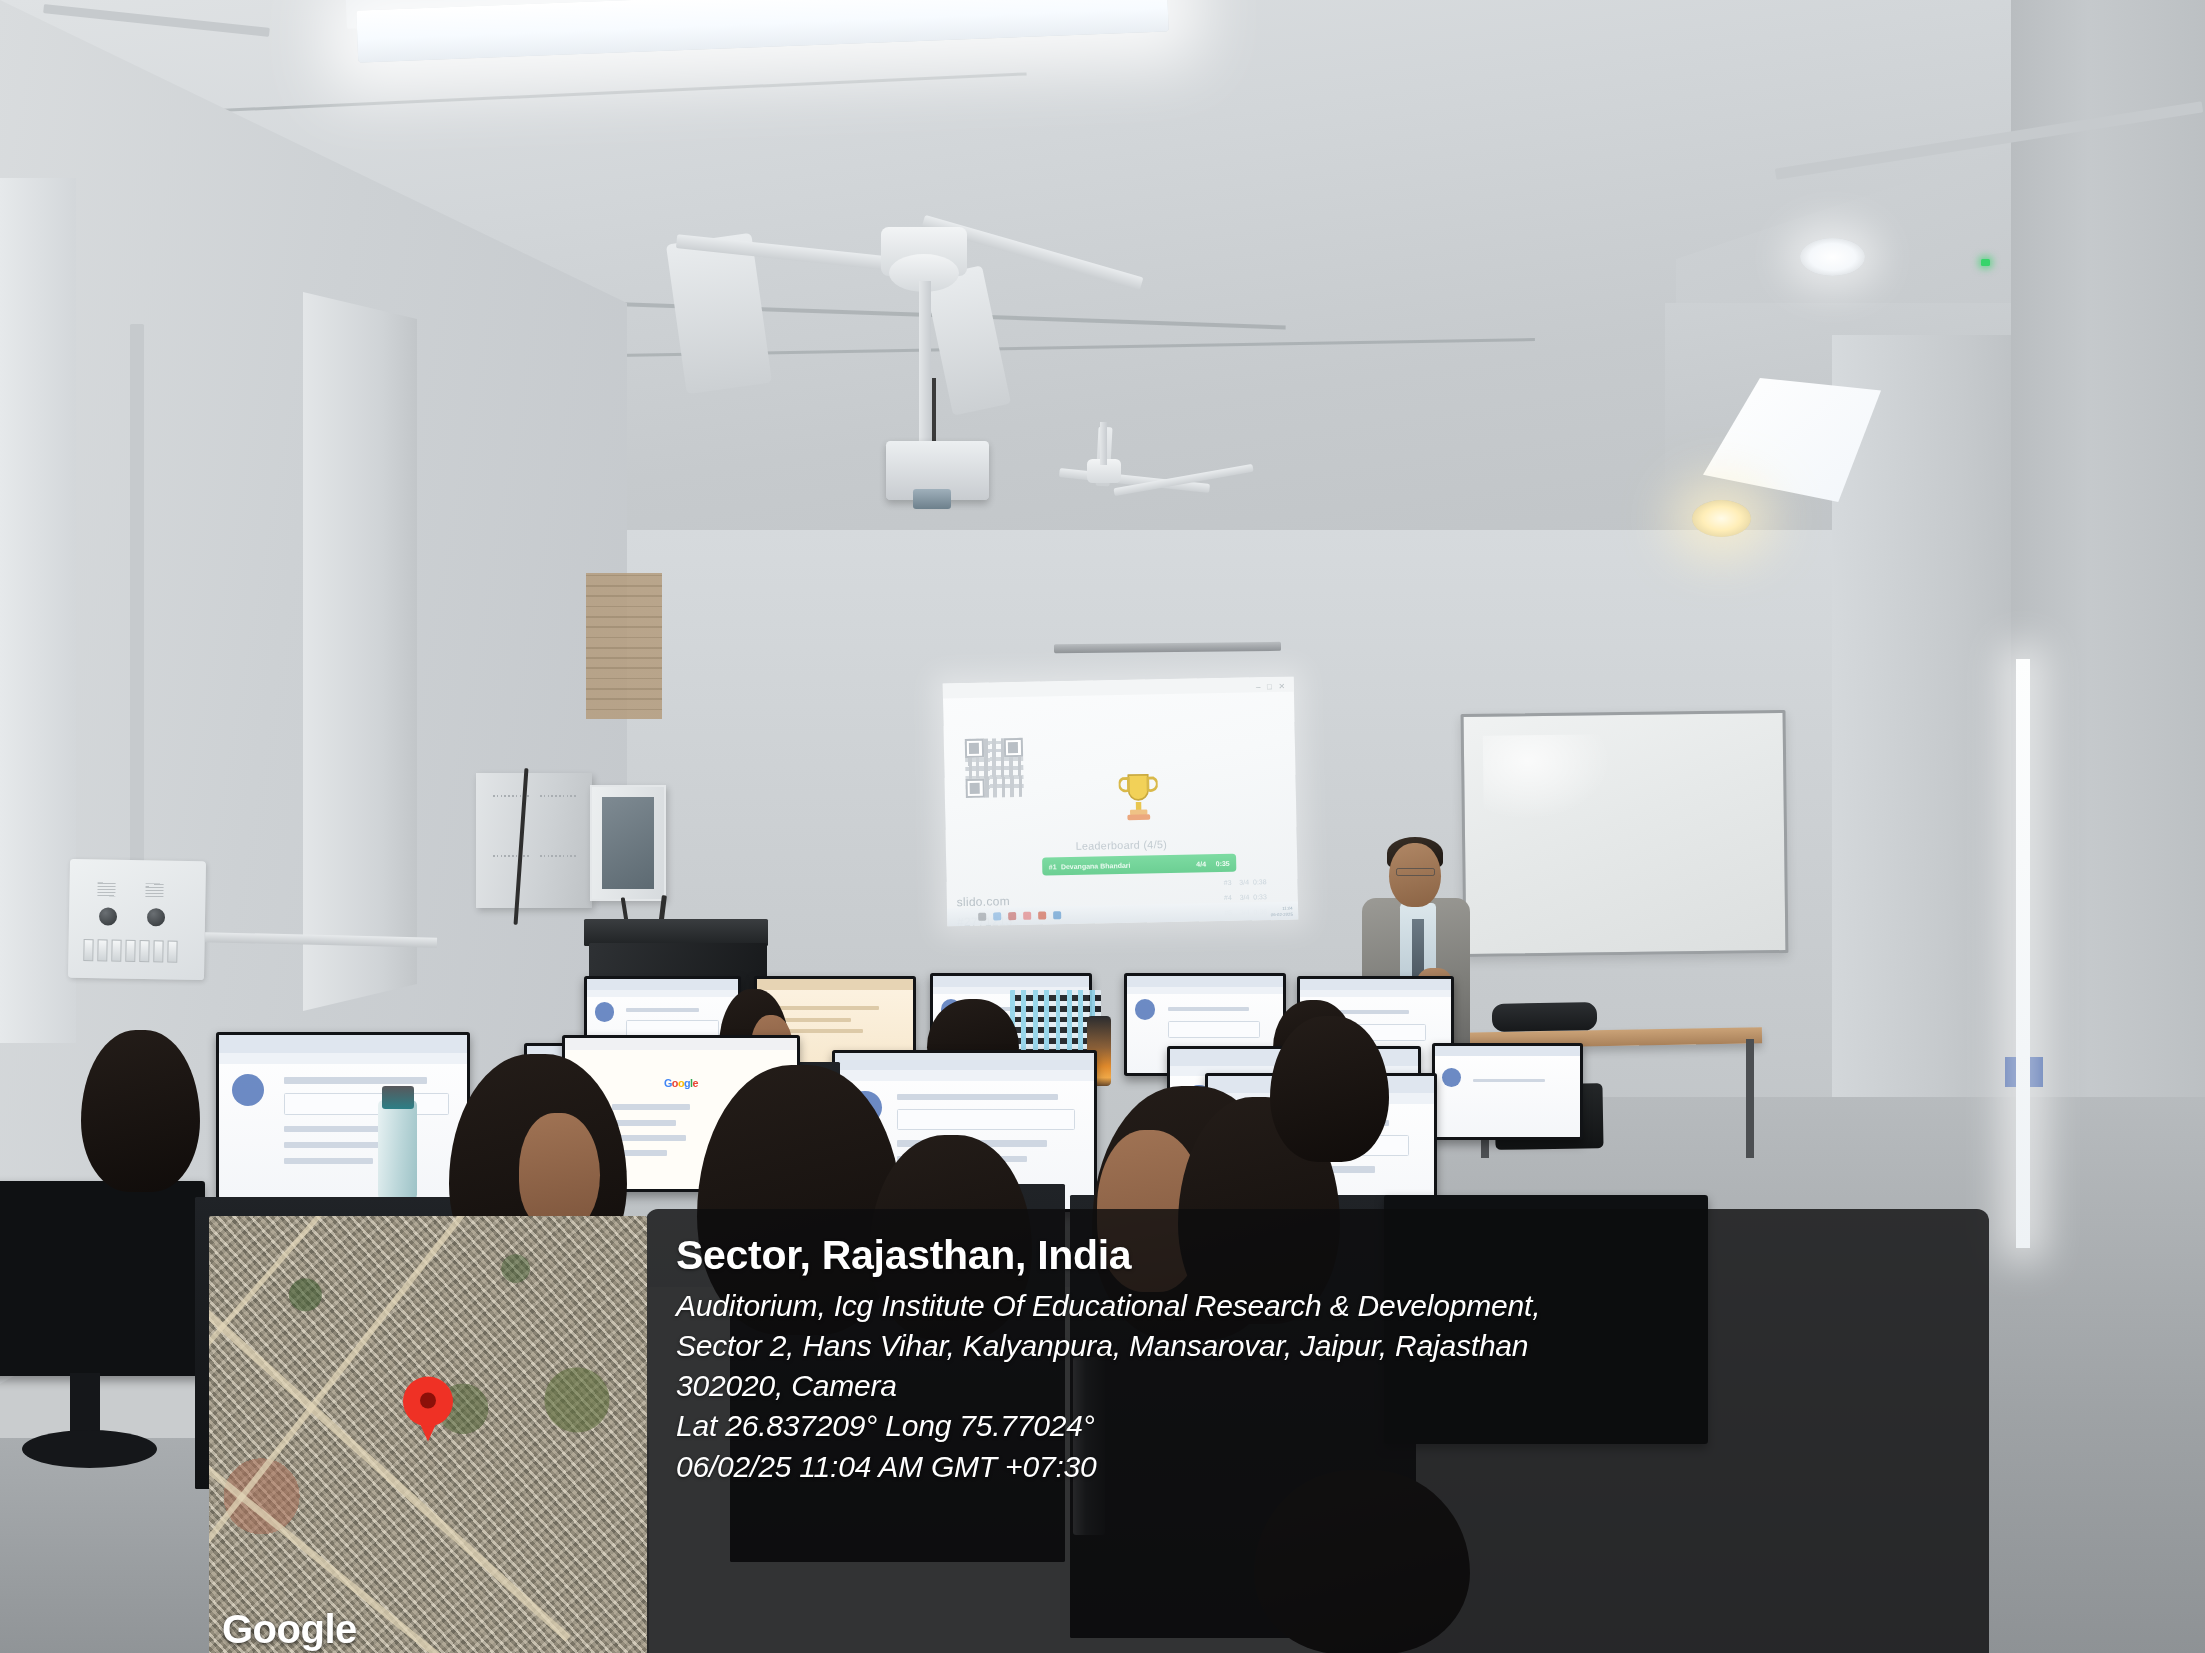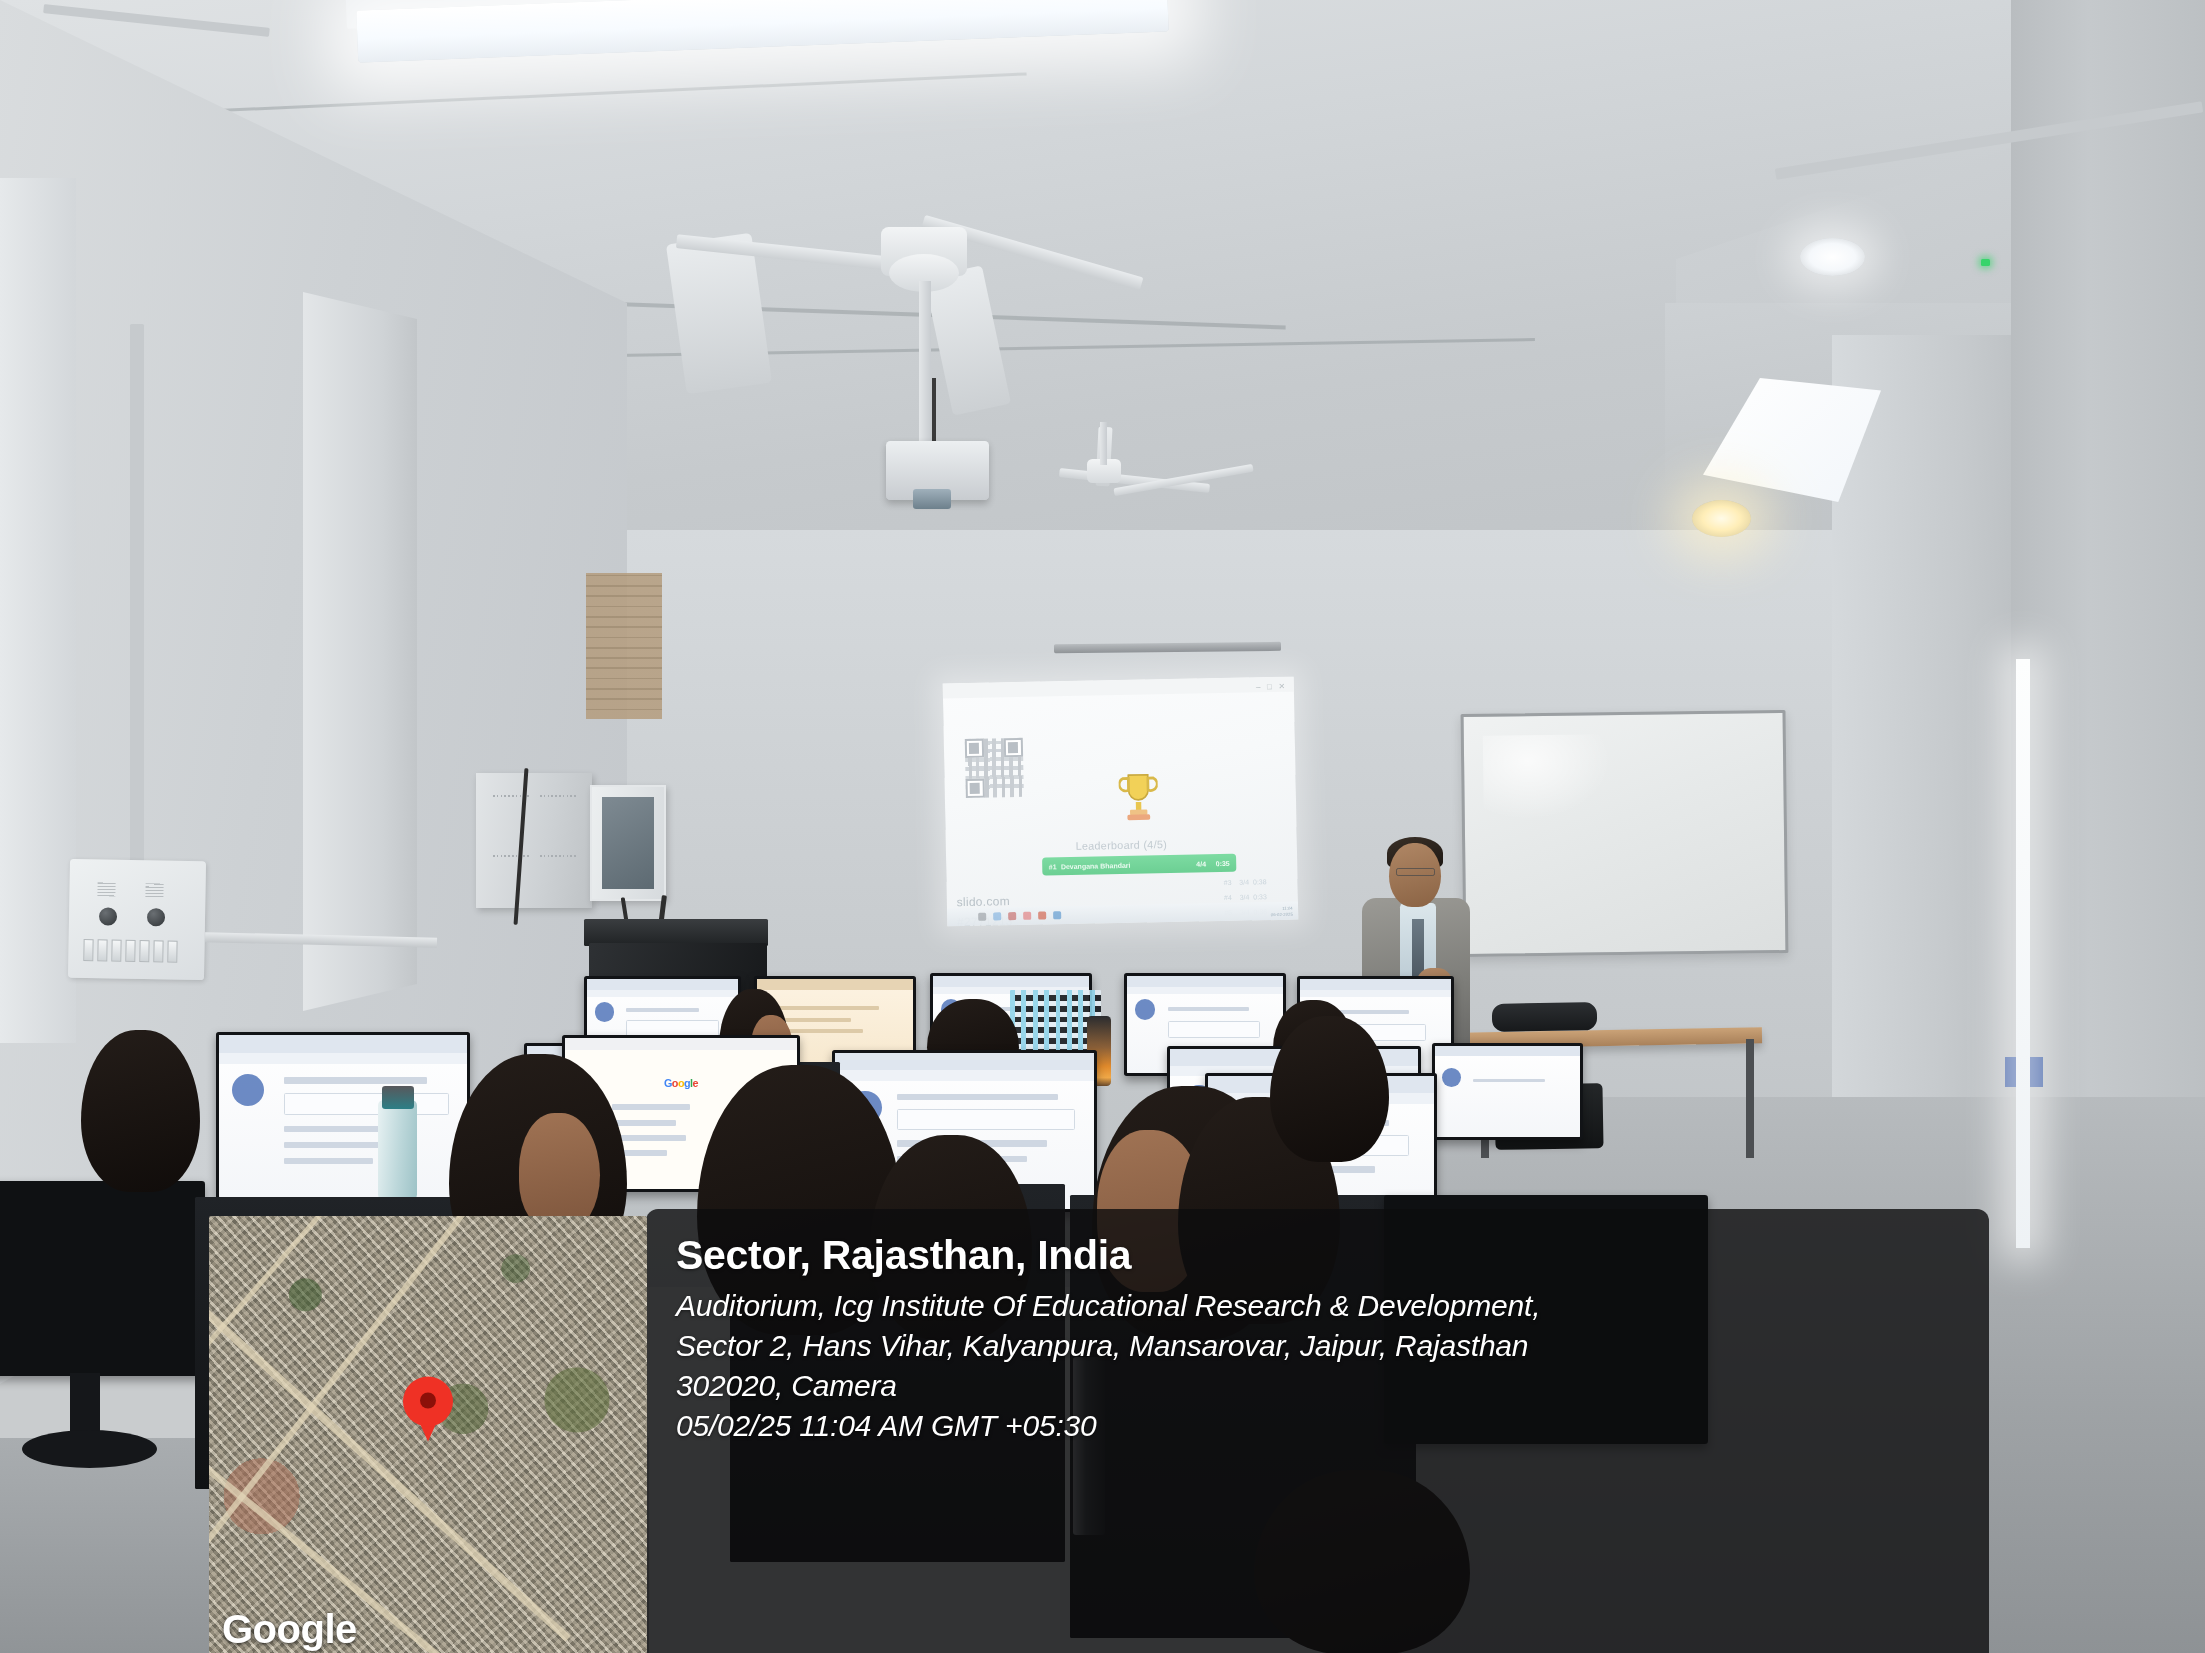--- a/index.html
+++ b/index.html
@@ -737,17 +737,18 @@
         <span class="hole"></span>
     </div>
     <div class="ov-gmark">Google</div>
   </div>
 
   <div class="ov-text">
     <div class="ov-title">Sector, Rajasthan, India</div>
     <div class="ov-line">Auditorium, Icg Institute Of Educational Research &amp; Development,</div>
     <div class="ov-line">Sector 2, Hans Vihar, Kalyanpura, Mansarovar, Jaipur, Rajasthan</div>
     <div class="ov-line">302020, Camera</div>
-    <div class="ov-line">05/02/25 11:04 AM GMT +05:30</div>
+    <div class="ov-line">Lat 26.837209° Long 75.77024°</div>
+    <div class="ov-line">06/02/25 11:04 AM GMT +07:30</div>
   </div>
 
 </div>
 
 
 </body></html>

